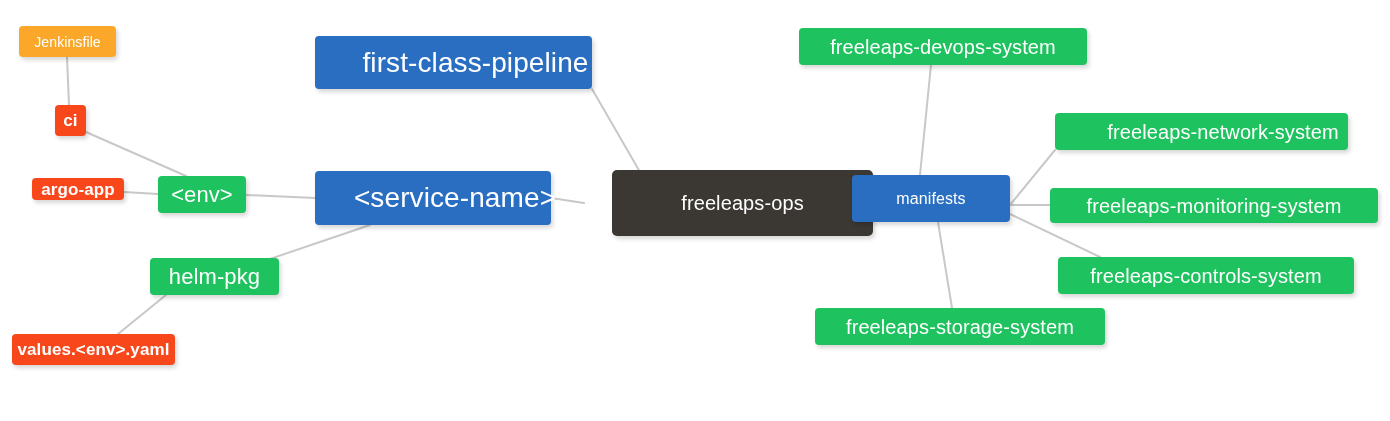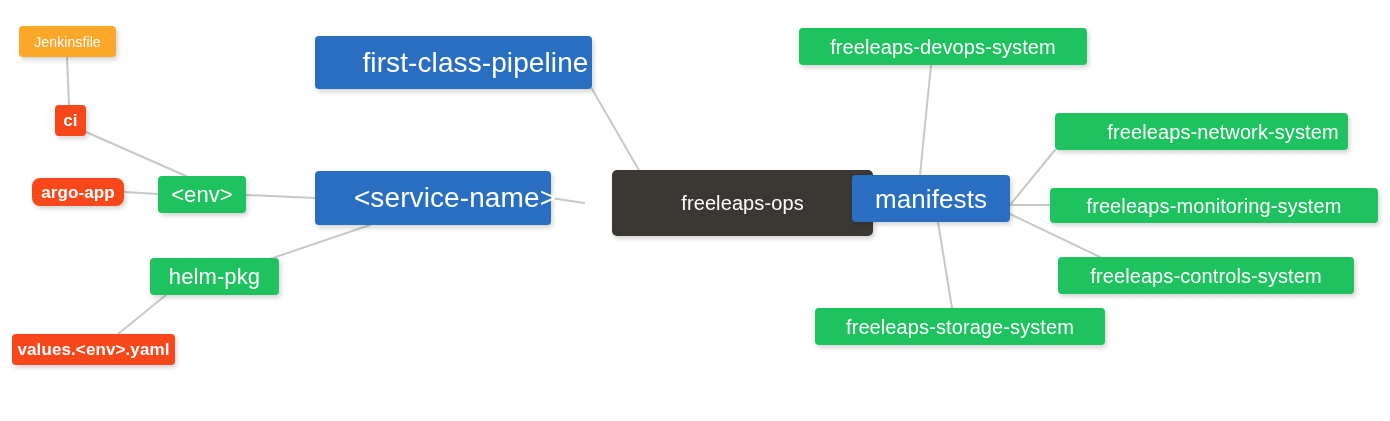--- a/index.html
+++ b/index.html
@@ -45,21 +45,21 @@
     background: #3b3733;
     border-radius: 5px;
   }
   .node.blue   { background: #2a6ec2; }
   .node.green  { background: #1ec25e; }
   .node.red    { background: #f8471a; font-weight: bold; }
   .node.orange { background: #fba82a; }
 
   .size-root  { font-size: 20px; margin-left: 28px; }
   .size-xl    { font-size: 28px; padding-left: 44px; }
-  .size-lg    { font-size: 26px; }
+  .size-lg    { font-size: 16px; }
   .size-md    { font-size: 22px; }
   .size-sm    { font-size: 20px; }
   .size-xs    { font-size: 17px; }
   .size-tiny  { font-size: 14px; }
 </style>
 </head>
 <body>
 
 <div id="mindmap">
   <svg id="edges" viewBox="0 0 1390 421" width="1390" height="421" xmlns="http://www.w3.org/2000/svg">
@@ -79,21 +79,21 @@
       <path d="M 938 222 L 952 308" stroke="#c8c8c8" stroke-width="2" fill="none" stroke-linecap="round"></path>
     </svg>
   <div id="node-layer">
       <div class="node root size-root" style="left: 584px; top: 170px; width: 261px; height: 66px;">freeleaps-ops</div>
       <div class="node blue size-xl" style="left: 315px; top: 171px; width: 236px; height: 54px;">&lt;service-name&gt;</div>
       <div class="node blue size-xl" style="left: 315px; top: 36px; width: 277px; height: 53px;">first-class-pipeline</div>
       <div class="node blue size-lg" style="left: 852px; top: 175px; width: 158px; height: 47px;">manifests</div>
       <div class="node green size-md" style="left: 158px; top: 176px; width: 88px; height: 37px;">&lt;env&gt;</div>
       <div class="node green size-md" style="left: 150px; top: 258px; width: 129px; height: 37px;">helm-pkg</div>
       <div class="node red size-xs" style="left: 55px; top: 105px; width: 31px; height: 31px;">ci</div>
-      <div class="node red size-xs" style="left: 32px; top: 178px; width: 92px; height: 28px; border-radius: 8px;">argo-app</div>
+      <div class="node red size-xs" style="left: 32px; top: 178px; width: 92px; height: 22px;">argo-app</div>
       <div class="node red size-xs" style="left: 12px; top: 334px; width: 163px; height: 31px;">values.&lt;env&gt;.yaml</div>
       <div class="node orange size-tiny" style="left: 19px; top: 26px; width: 97px; height: 31px;">Jenkinsfile</div>
       <div class="node green size-sm" style="left: 799px; top: 28px; width: 288px; height: 37px;">freeleaps-devops-system</div>
       <div class="node green size-sm" style="left: 1055px; top: 113px; width: 293px; height: 37px; padding-left: 43px;">freeleaps-network-system</div>
       <div class="node green size-sm" style="left: 1050px; top: 188px; width: 328px; height: 35px;">freeleaps-monitoring-system</div>
       <div class="node green size-sm" style="left: 1058px; top: 257px; width: 296px; height: 37px;">freeleaps-controls-system</div>
       <div class="node green size-sm" style="left: 815px; top: 308px; width: 290px; height: 37px;">freeleaps-storage-system</div>
     </div>
 </div>
 

